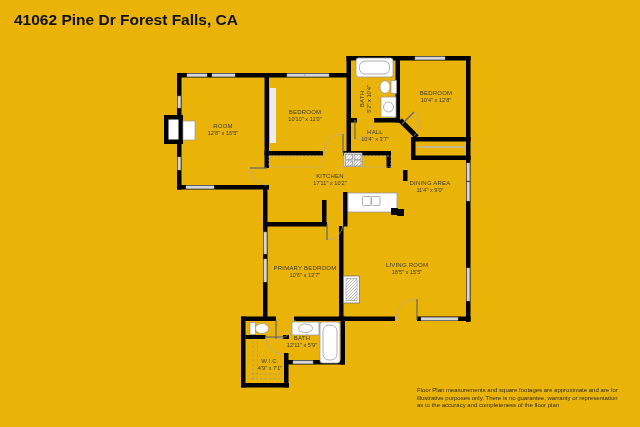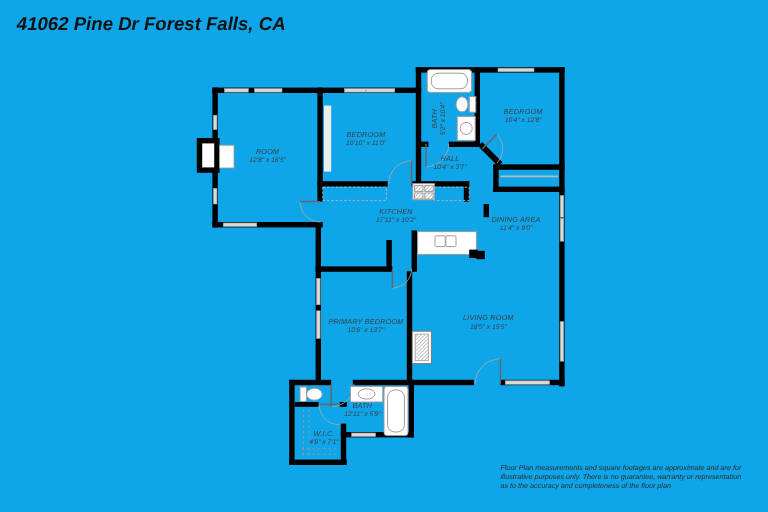--- a/index.html
+++ b/index.html
@@ -1,17 +1,17 @@
 <!DOCTYPE html>
 <html><head>
 <meta charset="utf-8">
 <style>
   html,body{margin:0;padding:0;background:#ffffff;}
-  .page{position:relative;width:640px;height:427px;background:#0ea5e9;overflow:hidden;
-        font-family:"Liberation Sans", sans-serif;font-style:italic;}
+  .page{position:relative;width:640px;height:427px;background:#eab308;overflow:hidden;
+        font-family:"Liberation Sans", sans-serif;}
   svg text{font-family:"Liberation Sans", sans-serif;}
   .title{font-weight:bold;font-size:15.5px;fill:#111;}
   .room-name{font-size:6px;fill:#3d3d3d;letter-spacing:.2px;}
   .room-dims{font-size:5.6px;fill:#3d3d3d;}
   .disc{font-size:6px;fill:#2e2e2e;}
 </style>
 </head>
 <body>
 
 <div class="page">

